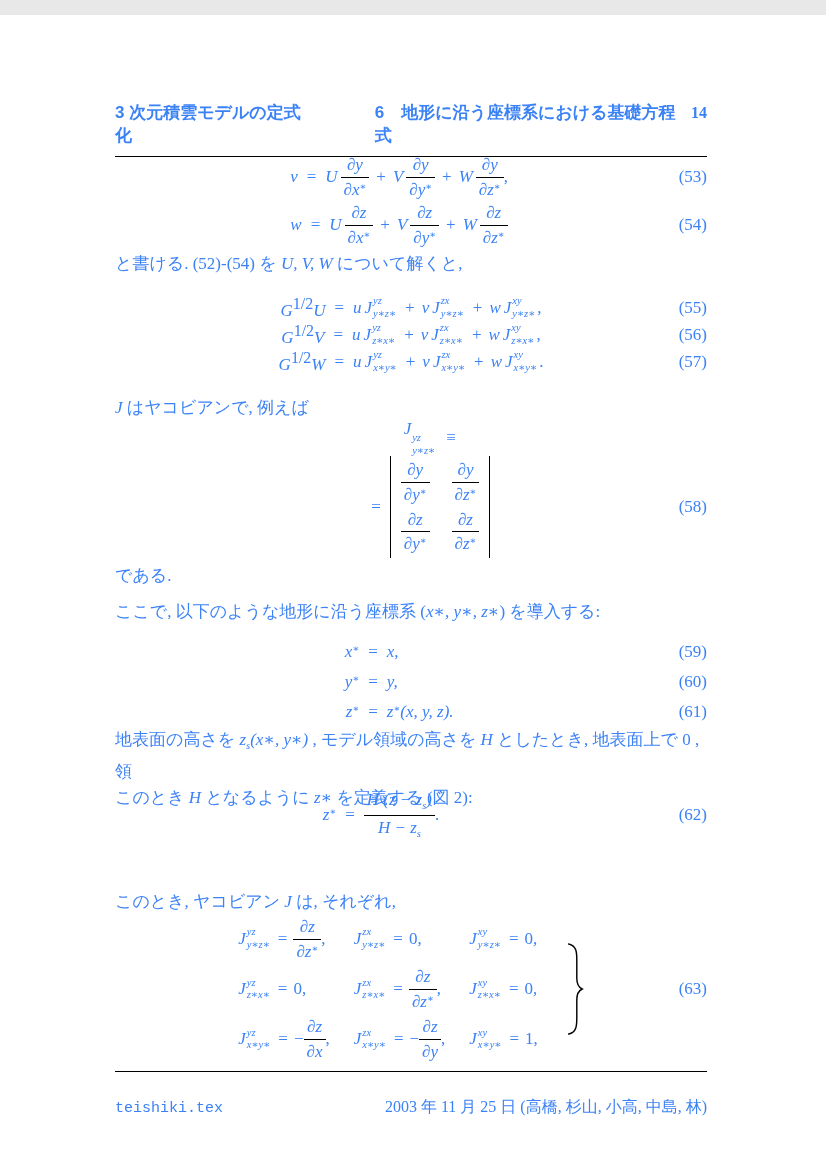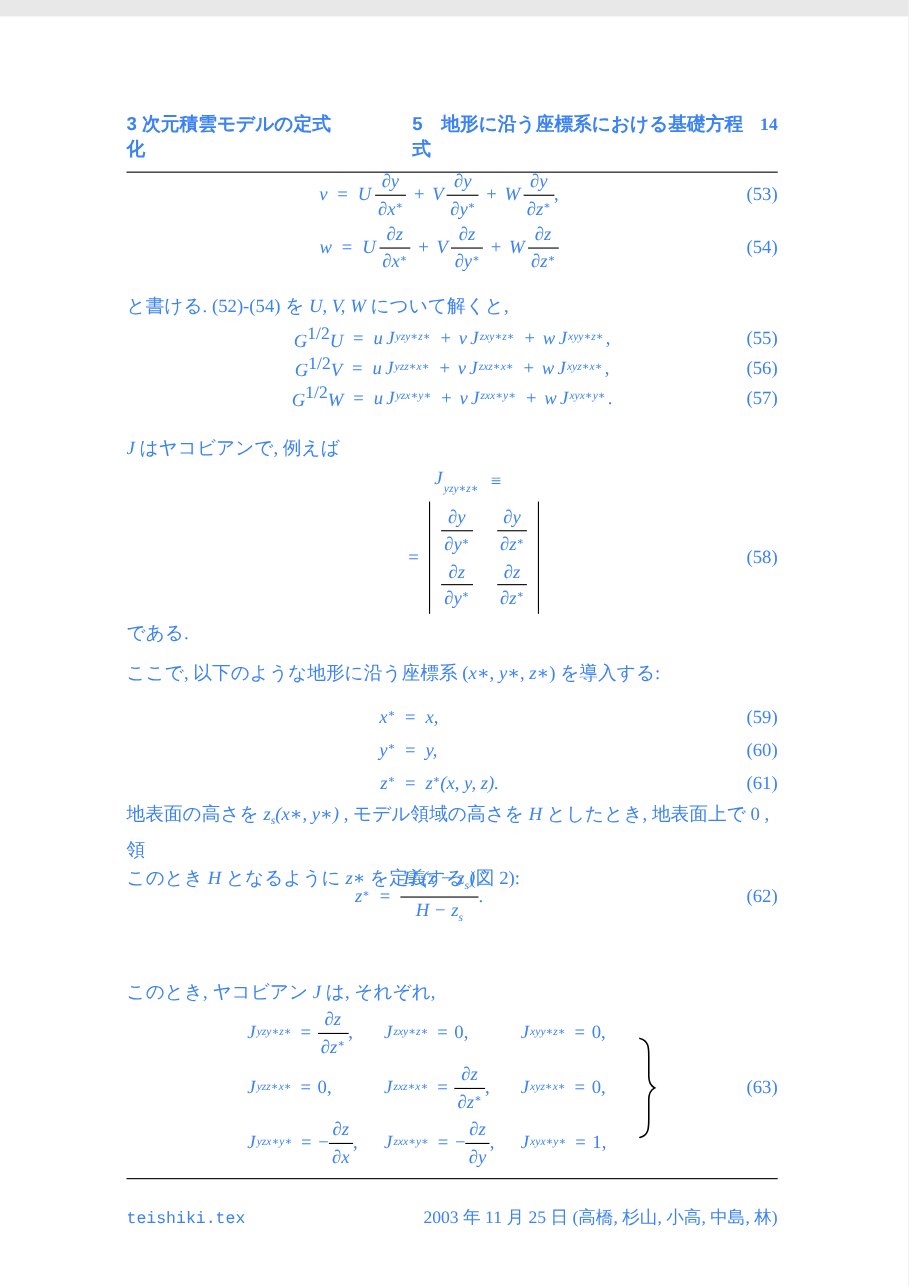--- a/index.html
+++ b/index.html
@@ -29,21 +29,21 @@
   .mid { display:flex; align-items:center; white-space:nowrap; }
   .rel { margin:0 9px; }
   .op  { margin:0 7px; }
   .coef{ font-style:italic; margin-right:3px; }
   .frac{ display:inline-block; text-align:center; vertical-align:middle; }
   .fn  { display:block; padding:0 3px 2px; line-height:1.15; }
   .fd  { display:block; border-top:1px solid #000; padding:2px 3px 0; line-height:1.15; }
   .st  { font-size:10px; vertical-align:5px; font-style:italic; }
   .exp { font-size:16px; vertical-align:7px; font-style:normal; }
   .vsub{ font-size:10.5px; font-style:italic; }
-  .ss  { display:inline-flex; flex-direction:row; align-items:flex-start;
+  .ss  { display:inline-flex; flex-direction:column; align-items:flex-start;
          font-size:10.5px; line-height:1.2; vertical-align:-7px; font-style:italic;
          margin-left:1px; margin-right:2px; }
   .eqno{ position:absolute; right:0; top:50%; transform:translateY(-50%); font-style:normal; font-size:17px; }
 
   
   .g1 .eqline { height:48px; }
   .g1 .mid { transform:translateX(-12px); }
   .g2 .eqline { height:27px; }
   .g3 .eqline { height:30px; }
   .g3 .mid { transform:translateX(-27px); }
@@ -79,21 +79,21 @@
   .f-left { font-family:"Liberation Mono","DejaVu Sans Mono",monospace; font-size:15px; }
 </style>
 </head>
 <body>
 
 <div class="sheet">
  <div class="content">
 
   <div class="blk header">
     <span>3 次元積雲モデルの定式化</span>
-    <span class="h-center">5　地形に沿う座標系における基礎方程式</span>
+    <span class="h-center">6　地形に沿う座標系における基礎方程式</span>
     <span class="h-num">14</span>
   </div>
 
   <div class="blk g1" style="top:52px">
     <div class="eqline">
       <span class="mid">
         <span class="m">v</span>
         <span class="rel">=</span>
         <span class="coef">U</span>
         <span class="frac">
@@ -135,21 +135,21 @@
         <span class="coef">W</span>
         <span class="frac">
               <span class="fn m">∂z</span>
               <span class="fd m"><span>∂z</span><sup class="st">∗</sup></span>
             </span>
       </span>
       <span class="eqno">(54)</span>
     </div>
   </div>
 
-  <p class="blk para" style="top:165px">
+  <p class="blk para" style="top:150px">
     <span class="rm">と書ける. (52)-(54) を </span><span class="m">U, V, W</span><span class="rm"> について解くと,</span>
   </p>
 
   <div class="blk g2" style="top:193px">
     <div class="eqline">
       <span class="mid">
         <span><span class="m">G</span><sup class="exp">1/2</sup><span class="m">U</span></span>
         <span class="rel">=</span>
         <span class="coef">u</span>
             <span class="m">J</span>

